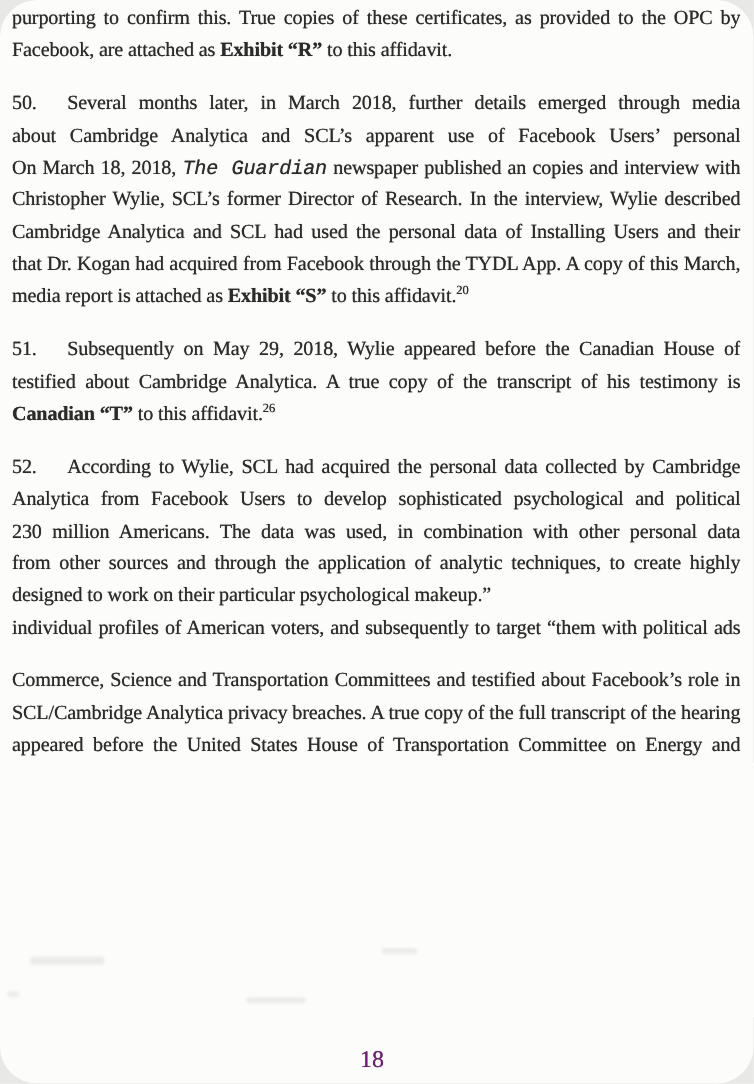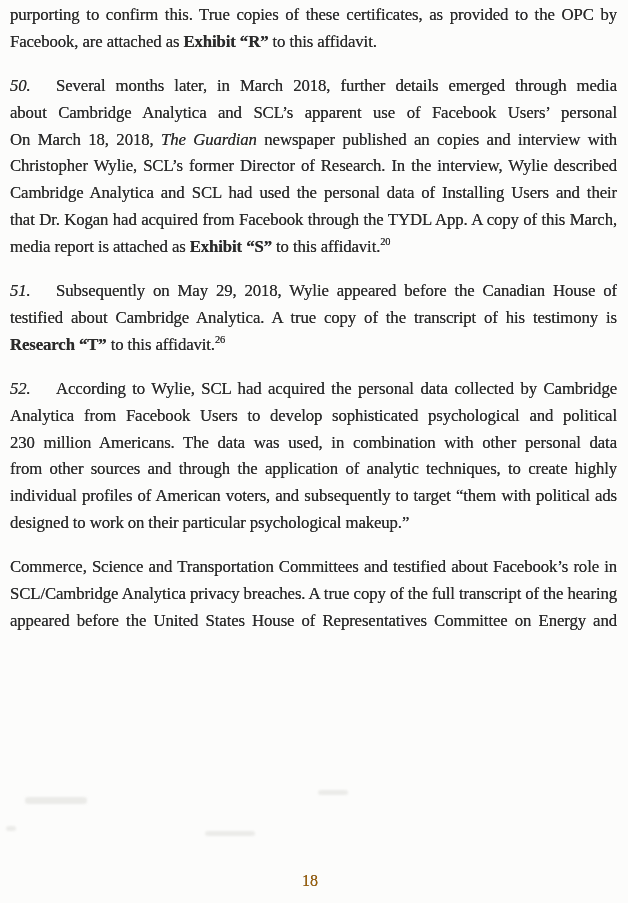--- a/index.html
+++ b/index.html
@@ -8,20 +8,21 @@
     background: #e8e8e6;
   }
   .page {
     position: relative;
     width: 628px;
     height: 903px;
     background: #fcfcfb;
     overflow: hidden;
     font-family: "Liberation Serif", serif;
     color: #2b2b2b;
+    border-radius: 31px;
   }
   .doc-body {
     position: absolute;
     left: 10px;
     top: 2px;
     width: 607px;
     font-size: 16.8px;
     line-height: 26.7px;
     letter-spacing: -0.12px;
     text-shadow: 0 0 0.6px rgba(40,40,40,0.85);
@@ -34,37 +35,36 @@
     height: 26.7px;
     overflow: hidden;
     white-space: normal;
   }
   .line.last {
     text-align-last: left;
   }
   .para-num {
     display: inline-block;
     width: 46px;
-    font-style: italic;
   }
   .b { font-weight: bold; margin-top: 34px; }
-  .i { font-style: italic; }
+  .i { font-style: italic; font-family: Liberation Mono, monospace; }
   .sup {
     vertical-align: super;
     font-size: 0.62em;
     line-height: 0;
   }
   .page-number {
     position: absolute;
     left: 0;
     top: 872px;
     width: 620px;
     text-align: center;
-    font-size: 16px;
-    color: #a16207;
+    font-size: 20px;
+    color: #701a75;
     text-shadow: 0 0 0.6px rgba(40,40,40,0.8);
   }
   .scan-artifact {
     position: absolute;
     background: #dededa;
     border-radius: 3px;
     filter: blur(1.2px);
     opacity: 0.55;
   }
   .art-1 { left: 25px;  top: 797px; width: 62px; height: 7px; }
@@ -87,34 +87,34 @@
         <div class="line"><span>about Cambridge Analytica and SCL’s apparent use of Facebook Users’ personal information.</span></div>
         <div class="line"><span>On March 18, 2018, </span><span class="i">The Guardian</span><span> newspaper published an copies and interview with</span></div>
         <div class="line"><span>Christopher Wylie, SCL’s former Director of Research. In the interview, Wylie described how</span></div>
         <div class="line"><span>Cambridge Analytica and SCL had used the personal data of Installing Users and their Friends</span></div>
         <div class="line"><span>that Dr. Kogan had acquired from Facebook through the TYDL App. A copy of this March, 2018</span></div>
         <div class="line last"><span>media report is attached as </span><span class="b">Exhibit “S”</span><span> to this affidavit.</span><span class="sup">20</span></div>
       </div>
       <div class="para">
         <div class="line"><span class="para-num">51.</span><span>Subsequently on May 29, 2018, Wylie appeared before the Canadian House of Commons</span></div>
         <div class="line"><span>testified about Cambridge Analytica. A true copy of the transcript of his testimony is attached as</span></div>
-        <div class="line last"><span class="b">Research “T”</span><span> to this affidavit.</span><span class="sup">26</span></div>
+        <div class="line last"><span class="b">Canadian “T”</span><span> to this affidavit.</span><span class="sup">26</span></div>
       </div>
       <div class="para">
         <div class="line"><span class="para-num">52.</span><span>According to Wylie, SCL had acquired the personal data collected by Cambridge</span></div>
         <div class="line"><span>Analytica from Facebook Users to develop sophisticated psychological and political profiles of</span></div>
         <div class="line"><span>230 million Americans. The data was used, in combination with other personal data acquired</span></div>
         <div class="line"><span>from other sources and through the application of analytic techniques, to create highly detailed</span></div>
+        <div class="line last"><span>designed to work on their particular psychological makeup.”</span></div>
         <div class="line"><span>individual profiles of American voters, and subsequently to target “them with political ads</span></div>
-        <div class="line last"><span>designed to work on their particular psychological makeup.”</span></div>
       </div>
       <div class="para">
         <div class="line"><span>Commerce, Science and Transportation Committees and testified about Facebook’s role in the</span></div>
         <div class="line"><span>SCL/Cambridge Analytica privacy breaches. A true copy of the full transcript of the hearing is</span></div>
-        <div class="line"><span>appeared before the United States House of Representatives Committee on Energy and</span></div>
+        <div class="line"><span>appeared before the United States House of Transportation Committee on Energy and</span></div>
       </div>
     </div>
 
   <div class="scan-artifact art-1"></div>
   <div class="scan-artifact art-2"></div>
   <div class="scan-artifact art-3"></div>
   <div class="scan-artifact art-4"></div>
 
   <div class="page-number">18</div>
 

